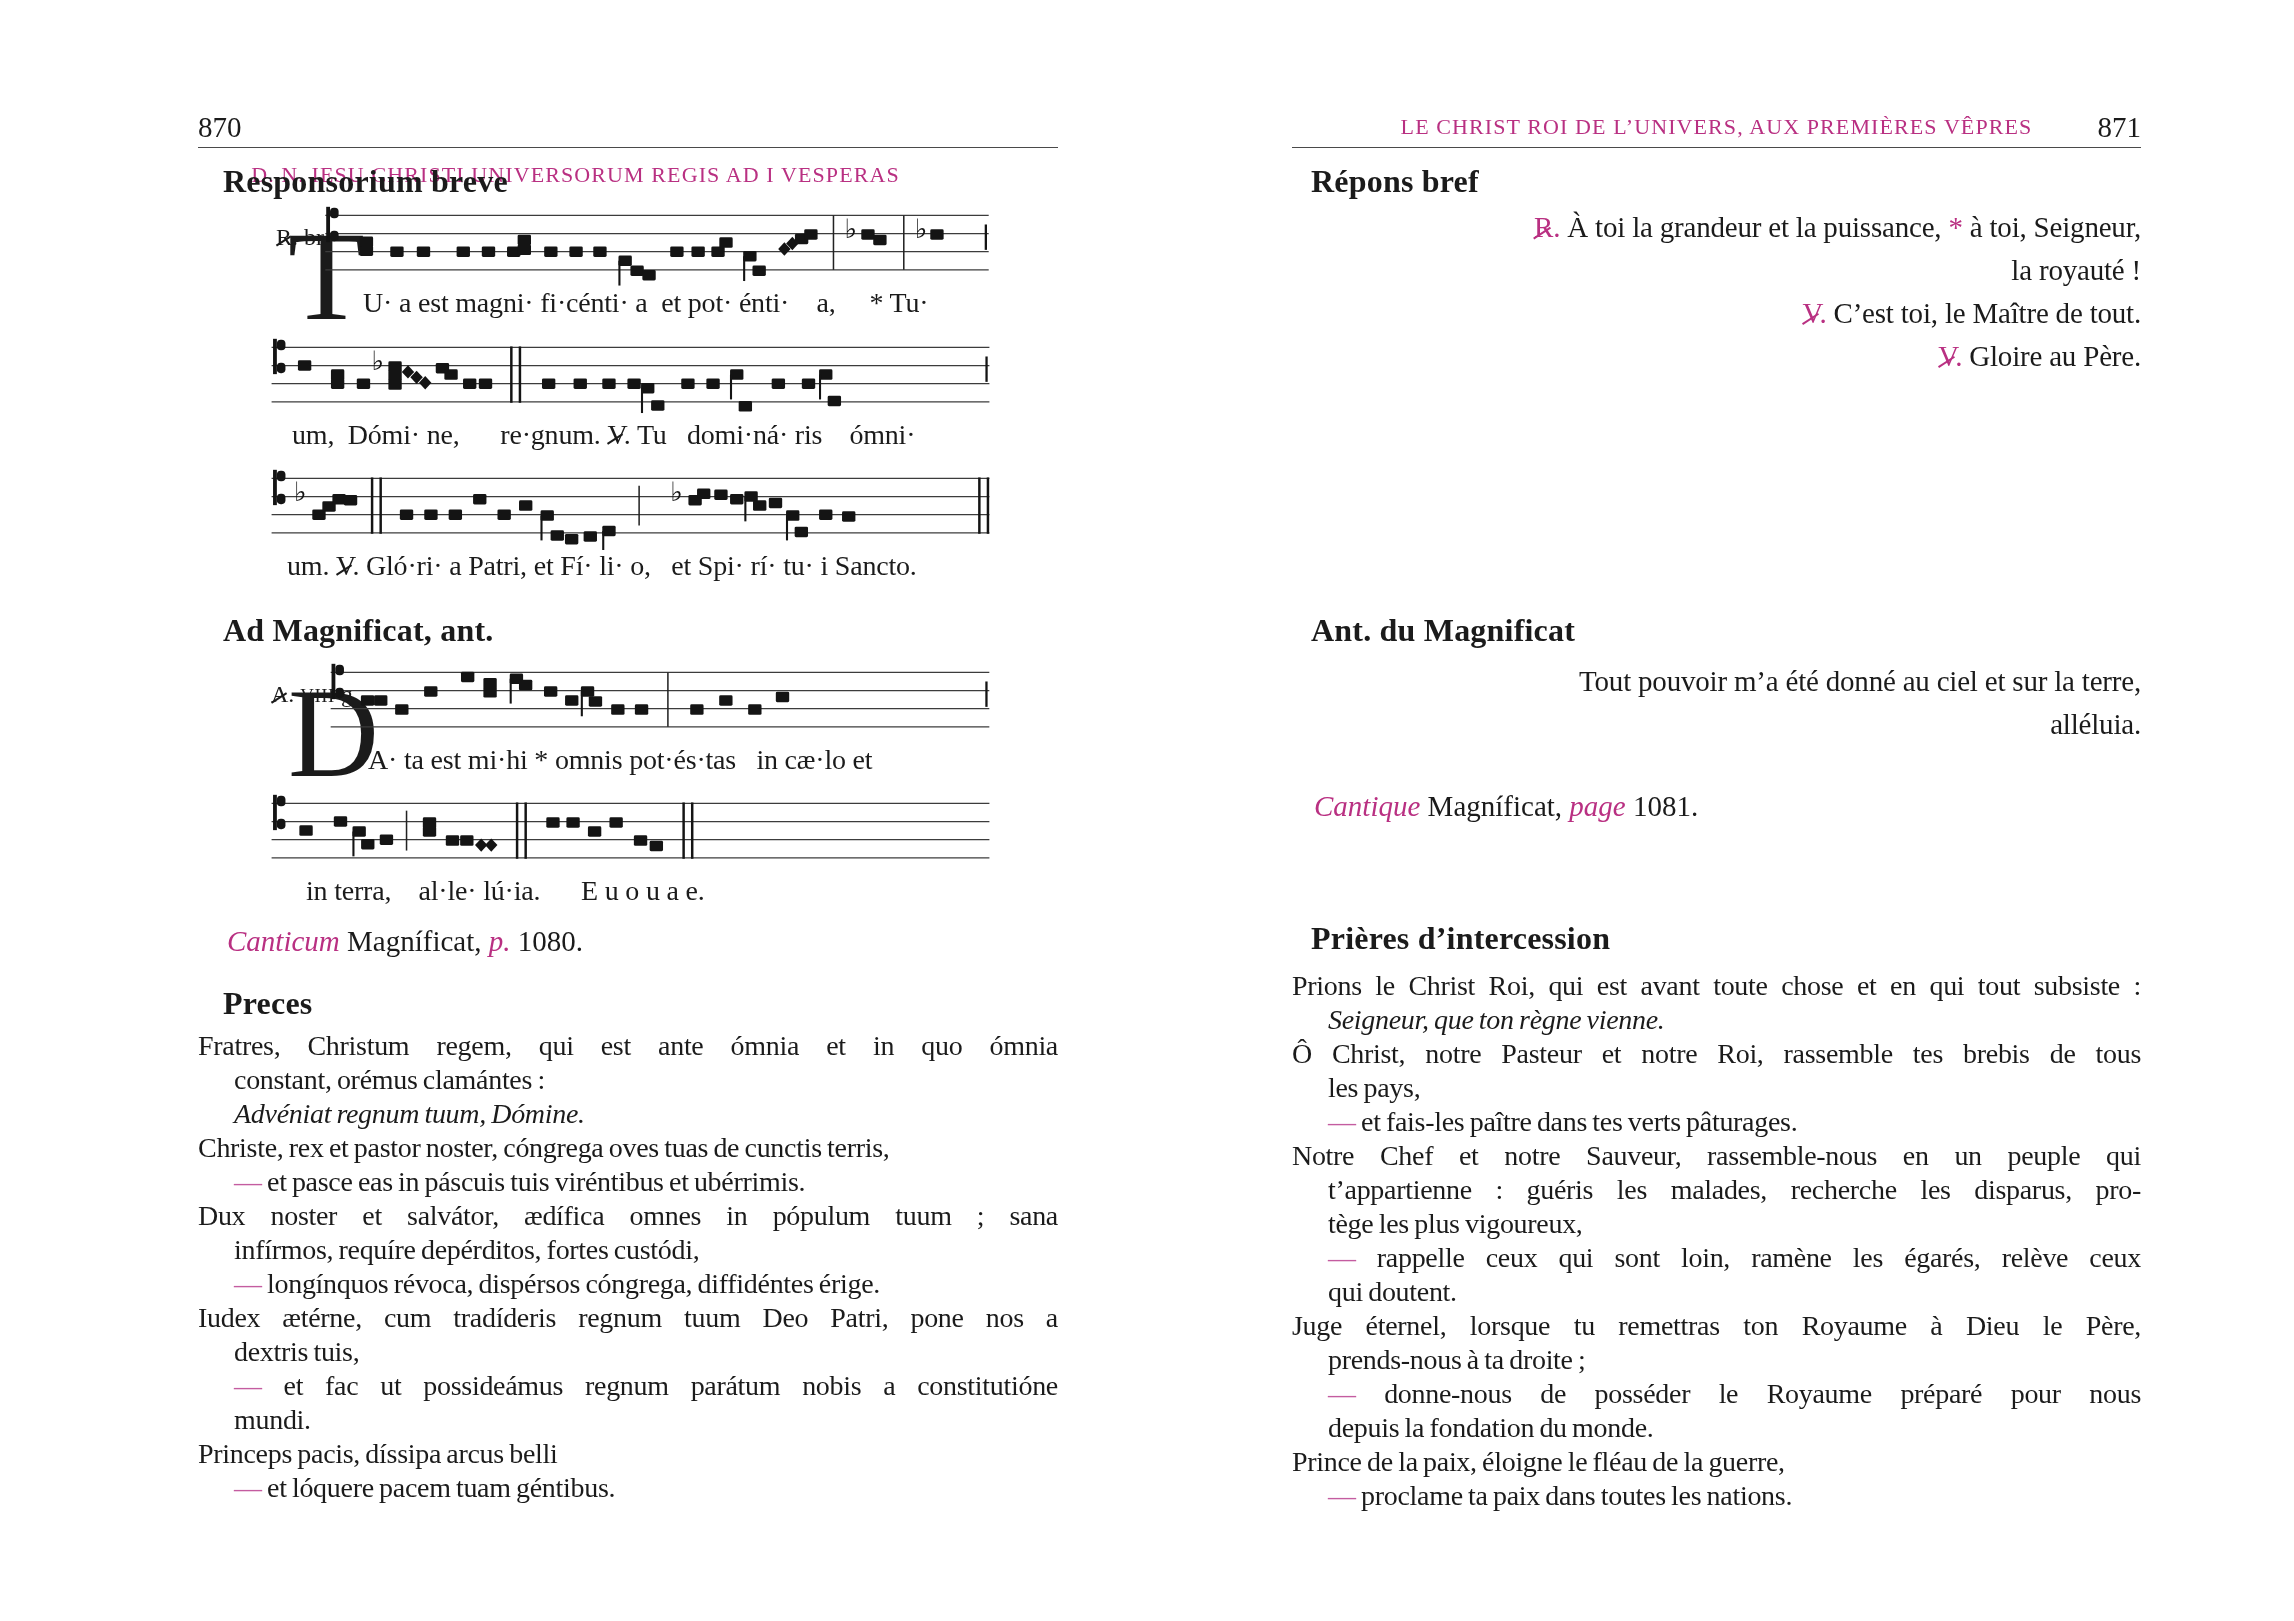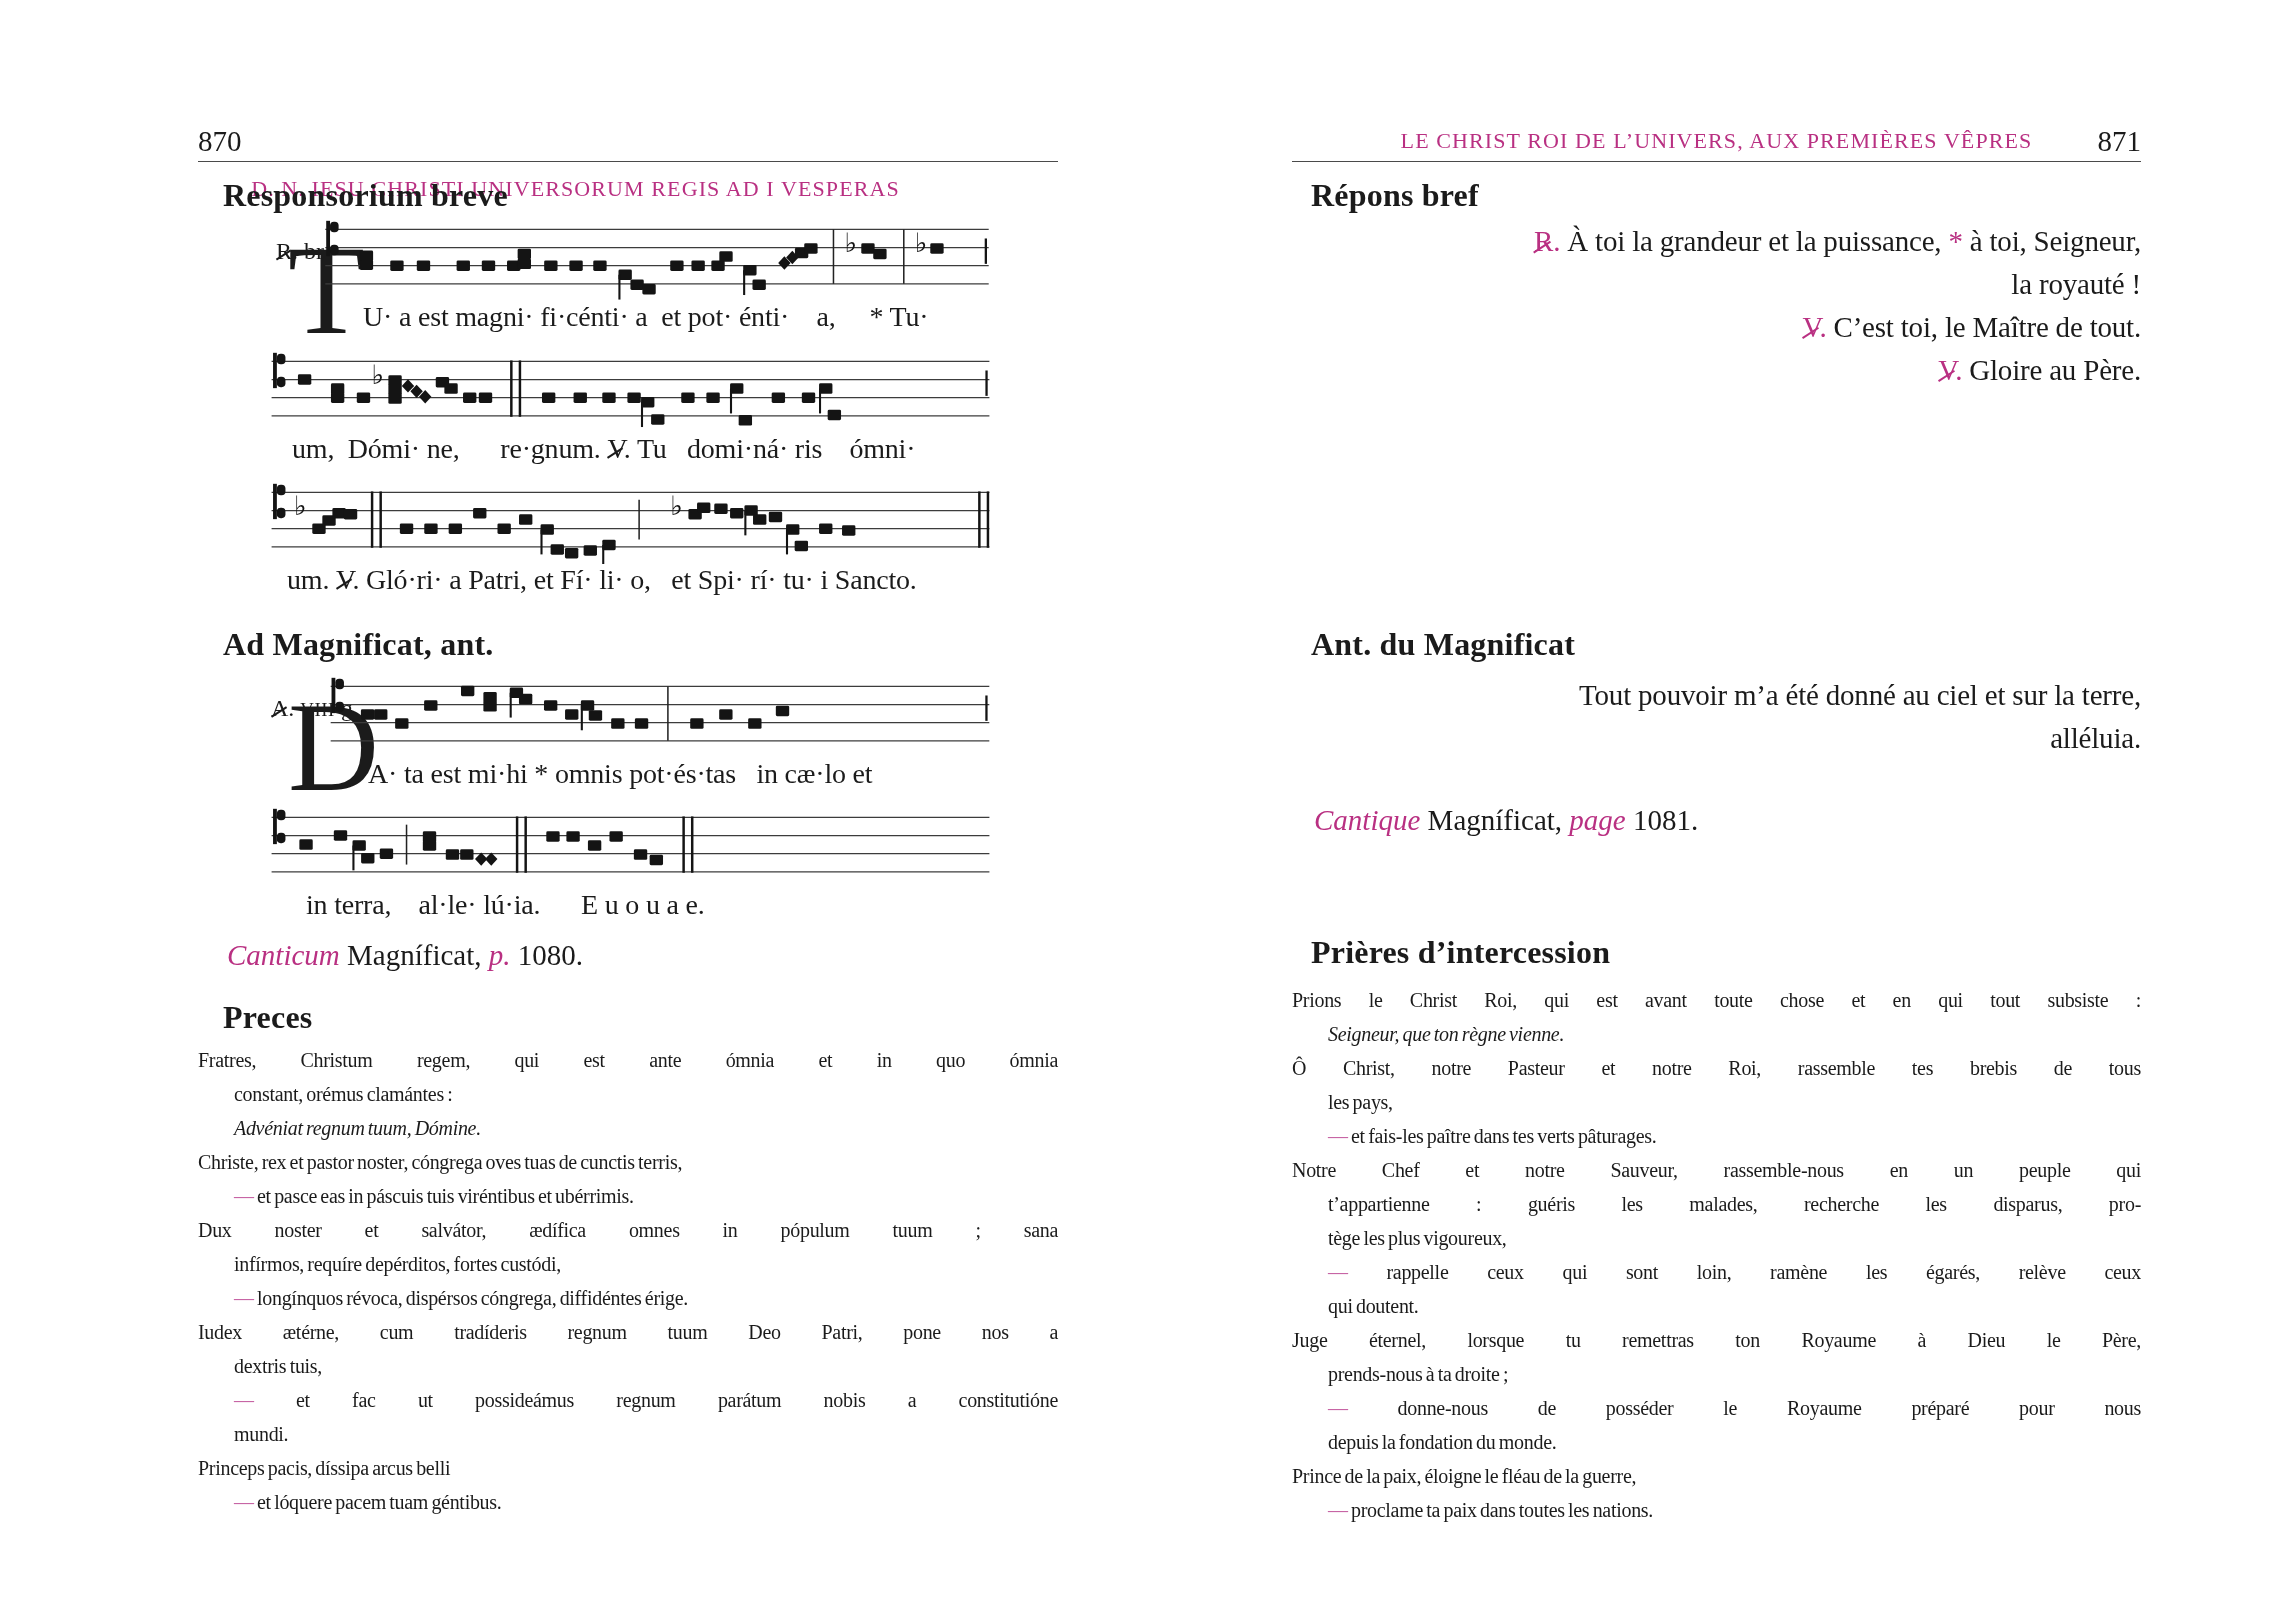--- a/index.html
+++ b/index.html
@@ -1,31 +1,31 @@
 <!DOCTYPE html>
 <html style="--acc: #b93082; --acc2: #c45ca0;"><head>
 <meta charset="utf-8">
 <style>
   :root{ --acc:#b93082; --acc2:#c45ca0; --ink:#1b1b1b; }
   html,body{margin:0;padding:0;background:#ffffff;}
   .page{position:relative;width:2294px;height:1621px;background:#ffffff;overflow:hidden;
         font-family:"Liberation Serif",serif;color:var(--ink);}
-  .col{position:absolute;top:14px;height:1155px;}
+  .col{position:absolute;top:0;height:1155px;}
   #colL{left:198px;width:860px;}
   #colR{left:1292px;width:849px;}
   .runhead{position:absolute;top:111px;left:0;right:0;height:34px;}
   .pagenum{font-size:29px;}
   .pagenum.pl{position:absolute;left:0;top:0;}
   .pagenum.pr{position:absolute;right:0;top:0;}
   .runtitle{position:absolute;left:0;right:0;top:2.9px;text-align:center;font-size:22px;
             letter-spacing:1.1px;color:var(--acc);white-space:nowrap;}
   #colL .runtitle{right:105px;margin-top:48px;}
   .rule{position:absolute;top:147px;left:0;right:0;border-top:1.9px solid #4a4a4a;}
   .h{position:absolute;font-weight:bold;font-size:32px;letter-spacing:0.2px;}
-  .lines{position:absolute;left:0;right:0;font-size:20px;line-height:34px;
+  .lines{position:absolute;left:0;right:0;font-size:28px;line-height:34px;
          letter-spacing:-0.3px;word-spacing:-1.4px;}
   .lines.resp{font-size:29px;line-height:43px;letter-spacing:-0.2px;word-spacing:0;text-align:right;}
   .ln{min-height:1em;}
   .ind1{padding-left:36px;}
   .ind2{padding-left:67px;}
   .j{text-align:justify;text-align-last:justify;}
   .it{font-style:italic;}
   span.acc{color:var(--acc);}
   span.acc2{color:var(--acc2);}
   span.it{font-style:italic;}

